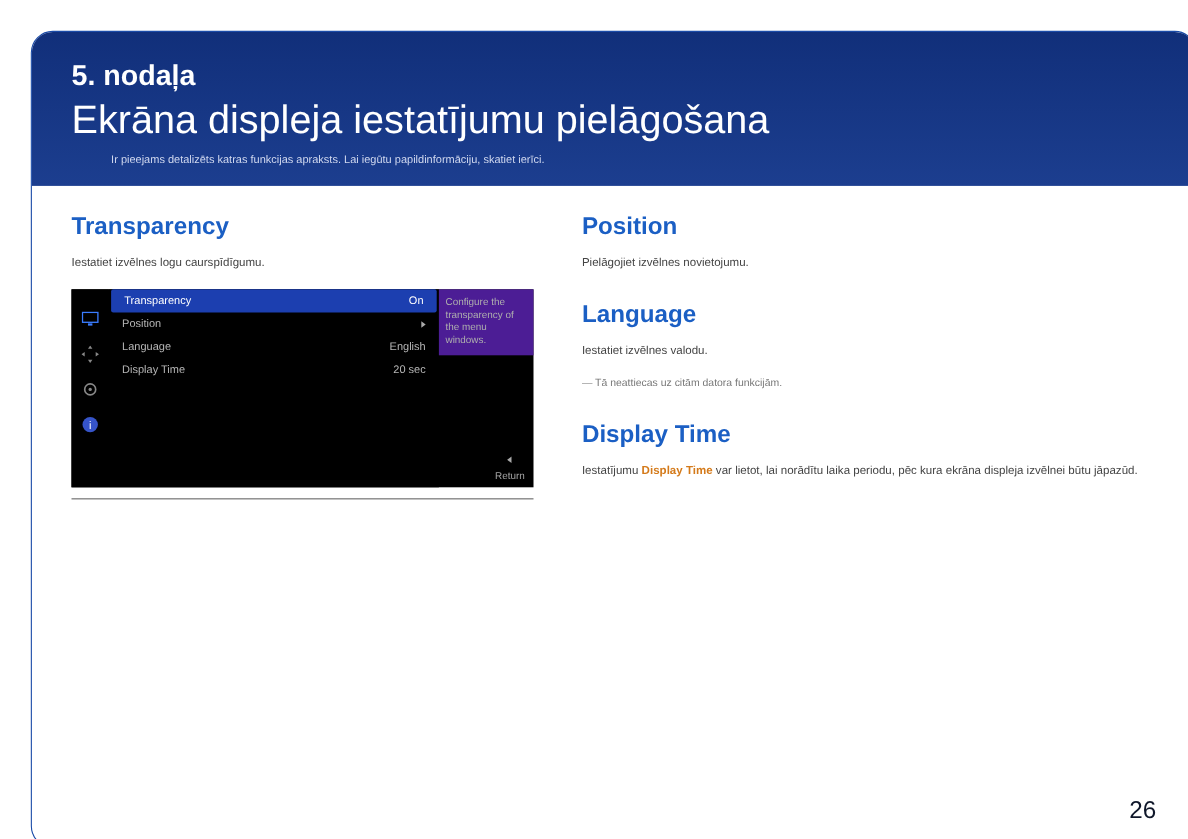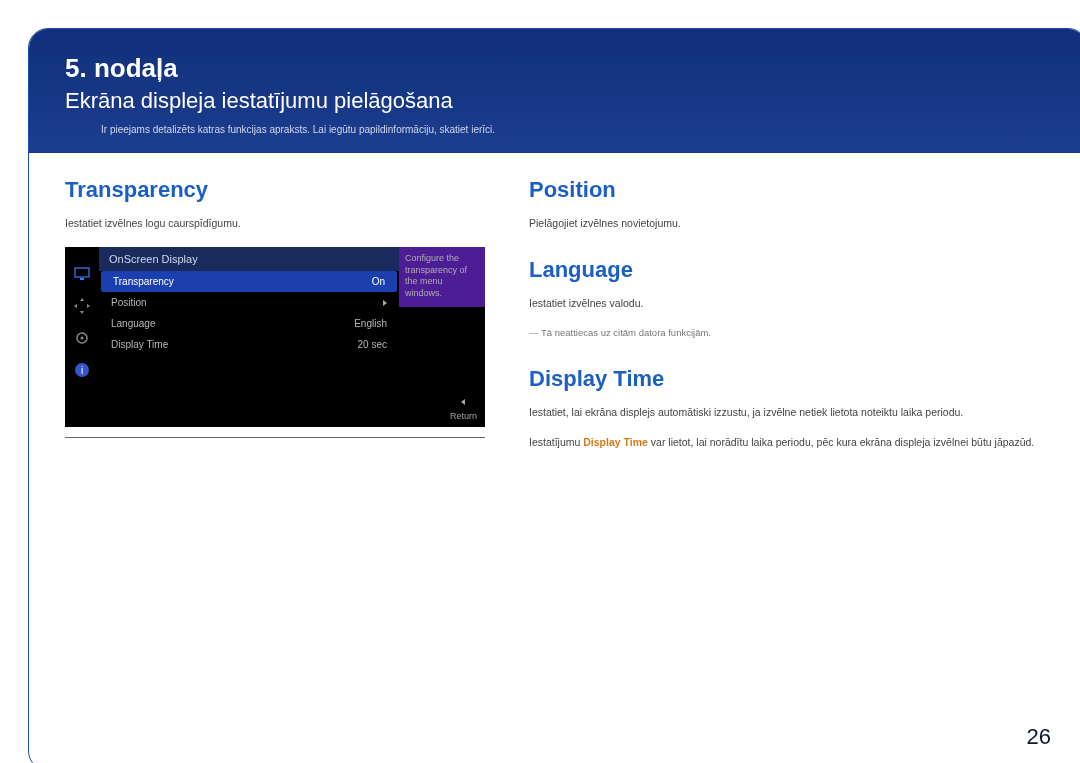--- a/index.html
+++ b/index.html
@@ -24,21 +24,21 @@
     background: linear-gradient(to bottom, #112f7a, #1c3e8f);
     padding: 24px 36px 18px 36px;
     color: #fff;
   }
   .chapter-label {
     font-size: 26px;
     font-weight: 600;
     margin-bottom: 4px;
   }
   .chapter-title {
-    font-size: 22px;
+    font-size: 36px;
     font-weight: 400;
     margin-bottom: 10px;
   }
   .chapter-desc {
     font-size: 10px;
     color: #d0d8ef;
     padding-left: 36px;
   }
   .content {
     display: flex;
@@ -210,21 +210,20 @@
                 </svg>
             </div>
             <div class="osd-icon">
               <svg width="16" height="16" viewBox="0 0 16 16">
                   <circle cx="8" cy="8" r="7" fill="#3654c9"></circle>
                   <text x="8" y="12" text-anchor="middle" font-size="10" fill="#fff" font-family="Arial">i</text>
                 </svg>
             </div>
           </div>
           <div class="osd-main">
-            <div class="osd-header">OnScreen Display</div>
             <div class="osd-row selected">
               <span>Transparency</span>
               <span>On</span>
             </div>
             <div class="osd-row">
               <span>Position</span>
               <span class="arrow-right"></span>
             </div>
             <div class="osd-row">
               <span>Language</span>
@@ -254,21 +253,20 @@
       </div>
 
       <div class="section-block">
         <div class="section-title">Language</div>
         <div class="section-desc">Iestatiet izvēlnes valodu.</div>
         <div class="section-note note-dash">Tā neattiecas uz citām datora funkcijām.</div>
       </div>
 
       <div class="section-block">
         <div class="section-title">Display Time</div>
-        <div class="section-desc">Iestatiet, lai ekrāna displejs automātiski izzustu, ja izvēlne netiek lietota noteiktu laika periodu.</div>
         <div class="section-desc">
           <span>Iestatījumu </span><span class="dt-inline">Display Time</span><span> var lietot, lai norādītu laika periodu, pēc kura ekrāna displeja izvēlnei būtu jāpazūd.</span>
         </div>
       </div>
 
     </div>
   </div>
 
   <div class="page-number">26</div>
 </div>

